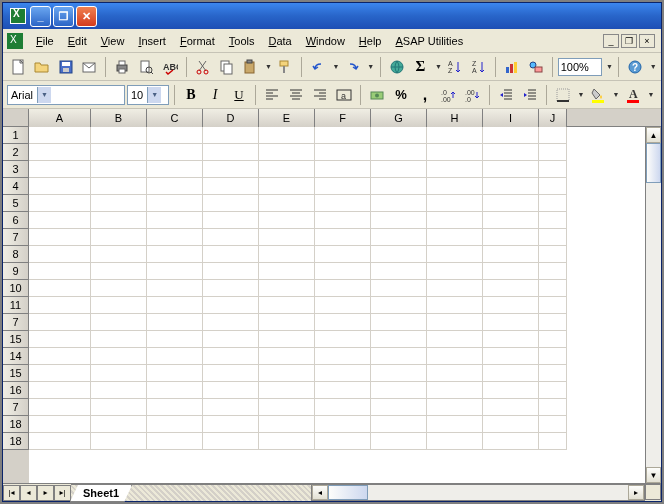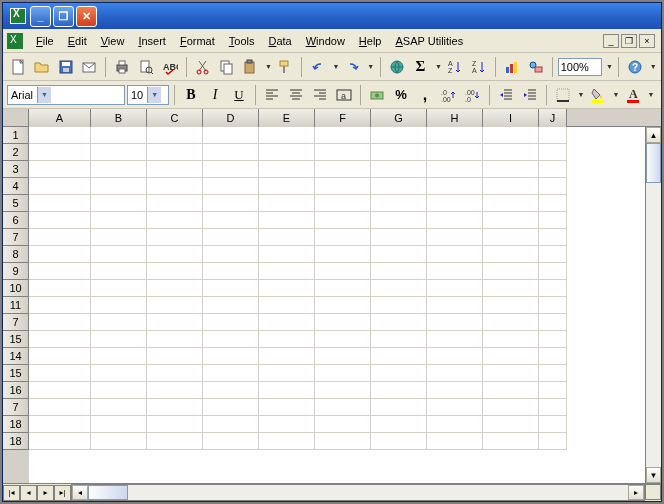--- a/index.html
+++ b/index.html
@@ -622,20 +622,23 @@
     </div>
   </div>
 
   <div class="bottom-bar">
     <div class="tab-nav">
       <div class="tab-nav-btn">|◂</div>
       <div class="tab-nav-btn">◂</div>
       <div class="tab-nav-btn">▸</div>
       <div class="tab-nav-btn">▸|</div>
     </div>
+    <div class="tab-area-bg">
+        <div class="sheet-tab">Sheet1</div>
+      </div>
     <div class="hscroll">
       <div class="scroll-btn">◂</div>
       <div class="scroll-track">
           <div class="scroll-thumb" style="width:40px;height:100%;"></div>
         </div>
       <div class="scroll-btn">▸</div>
     </div>
     <div style="width:16px;height:16px;background:#ece9d8;border:1px solid #808080;"></div>
   </div>
 

